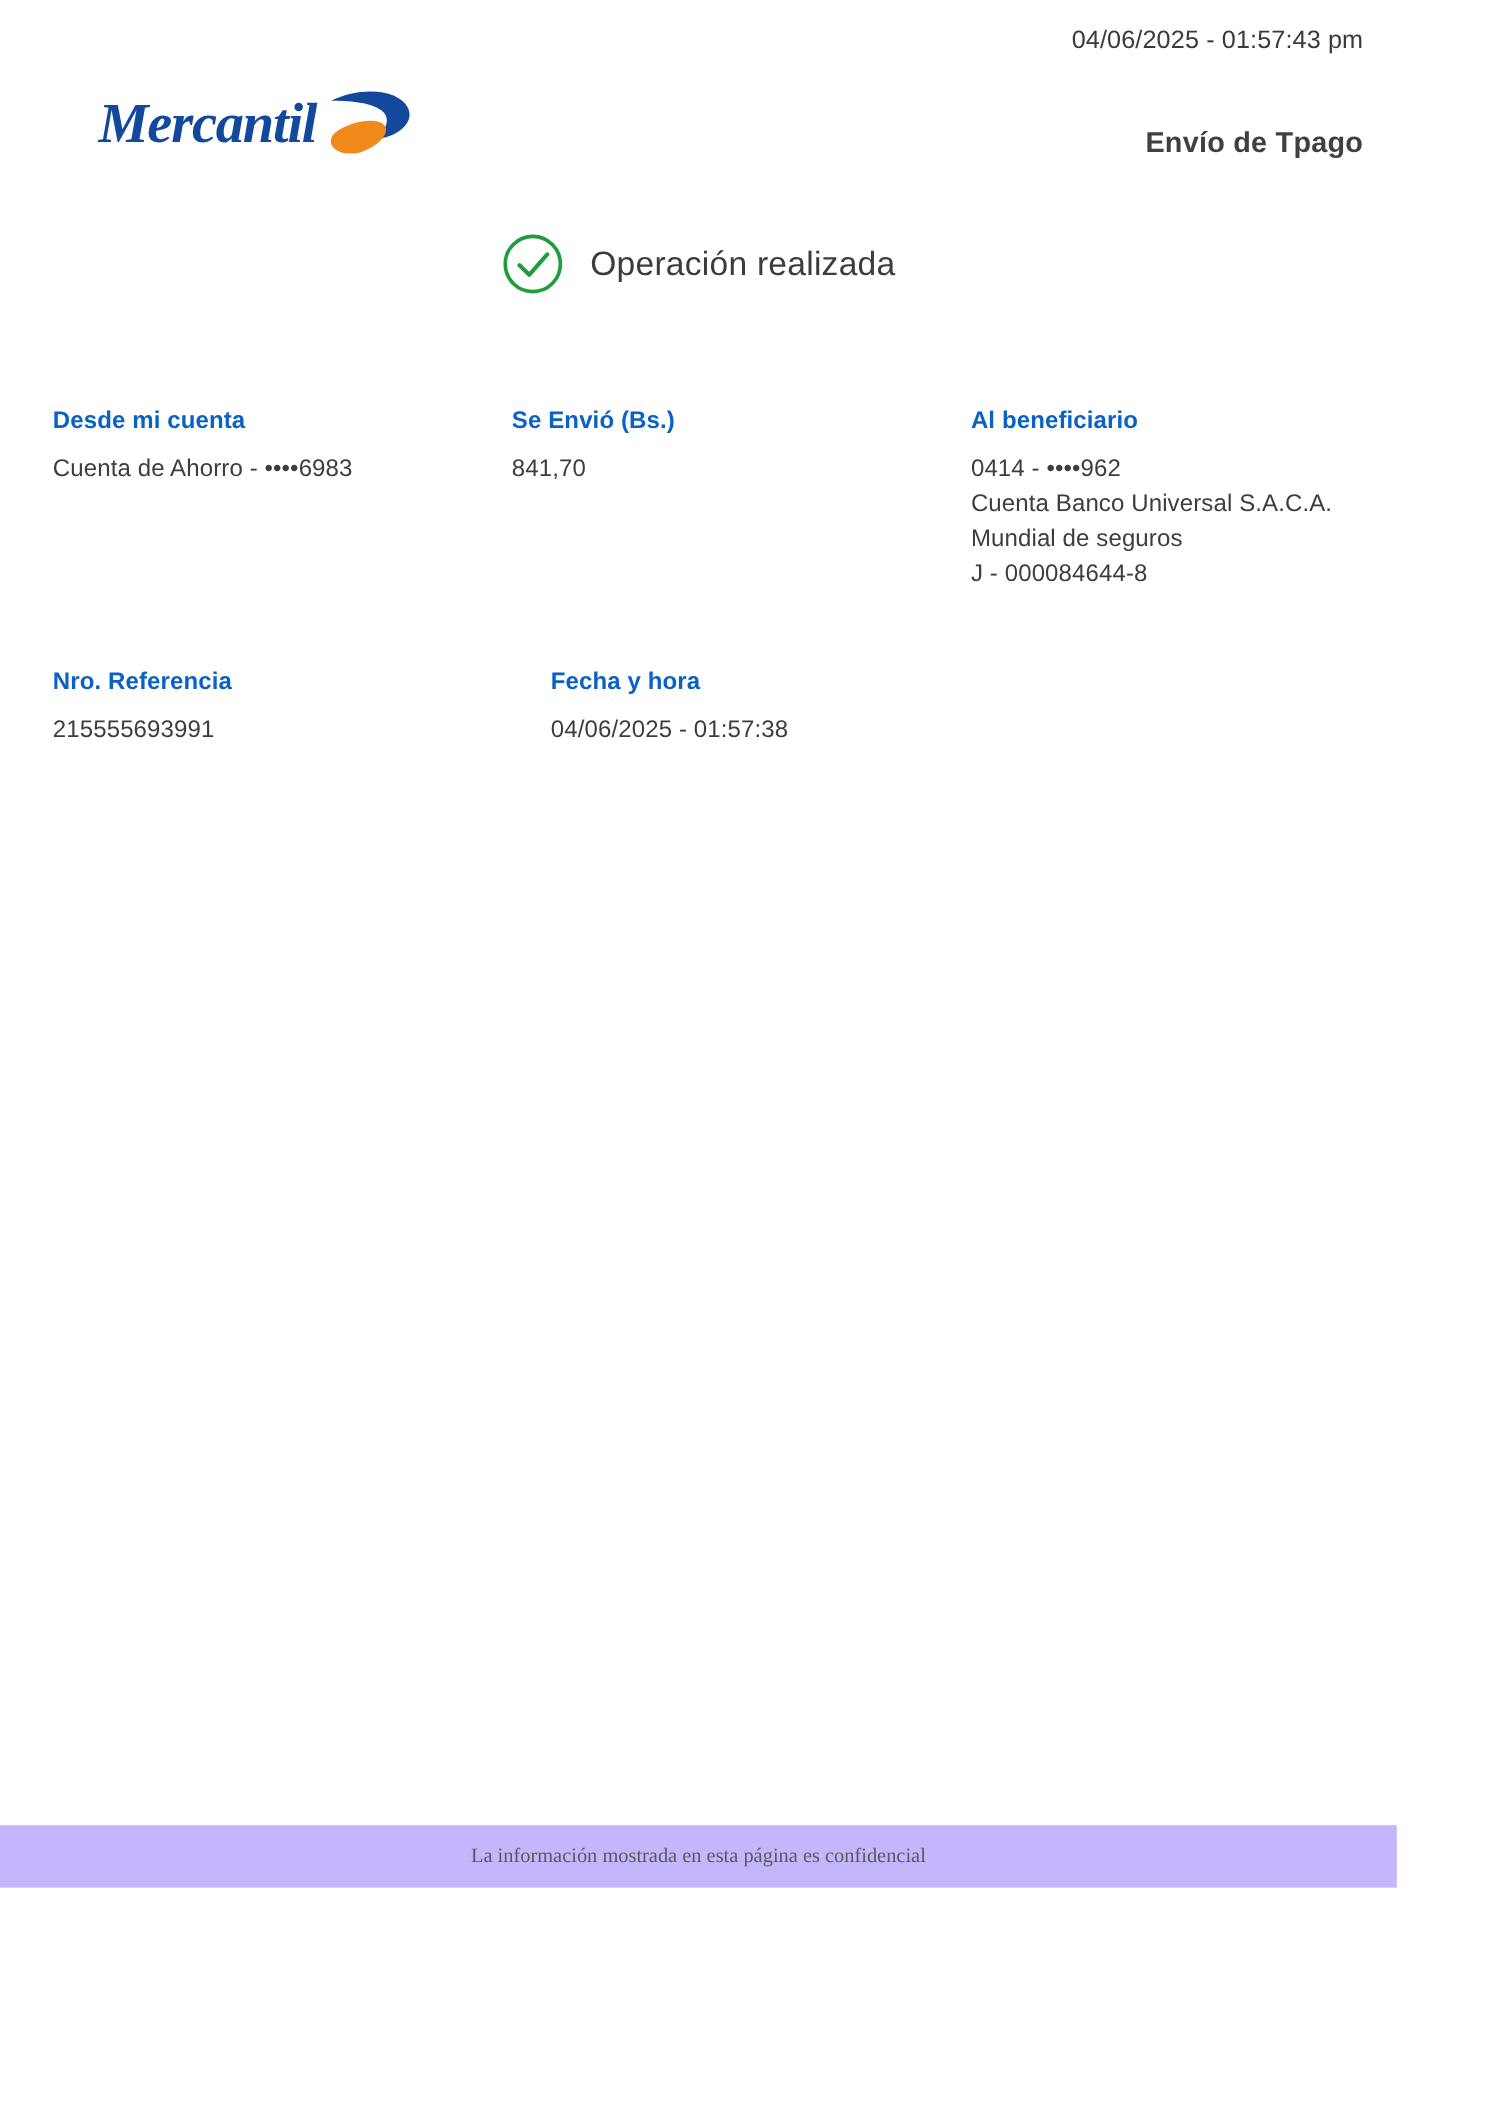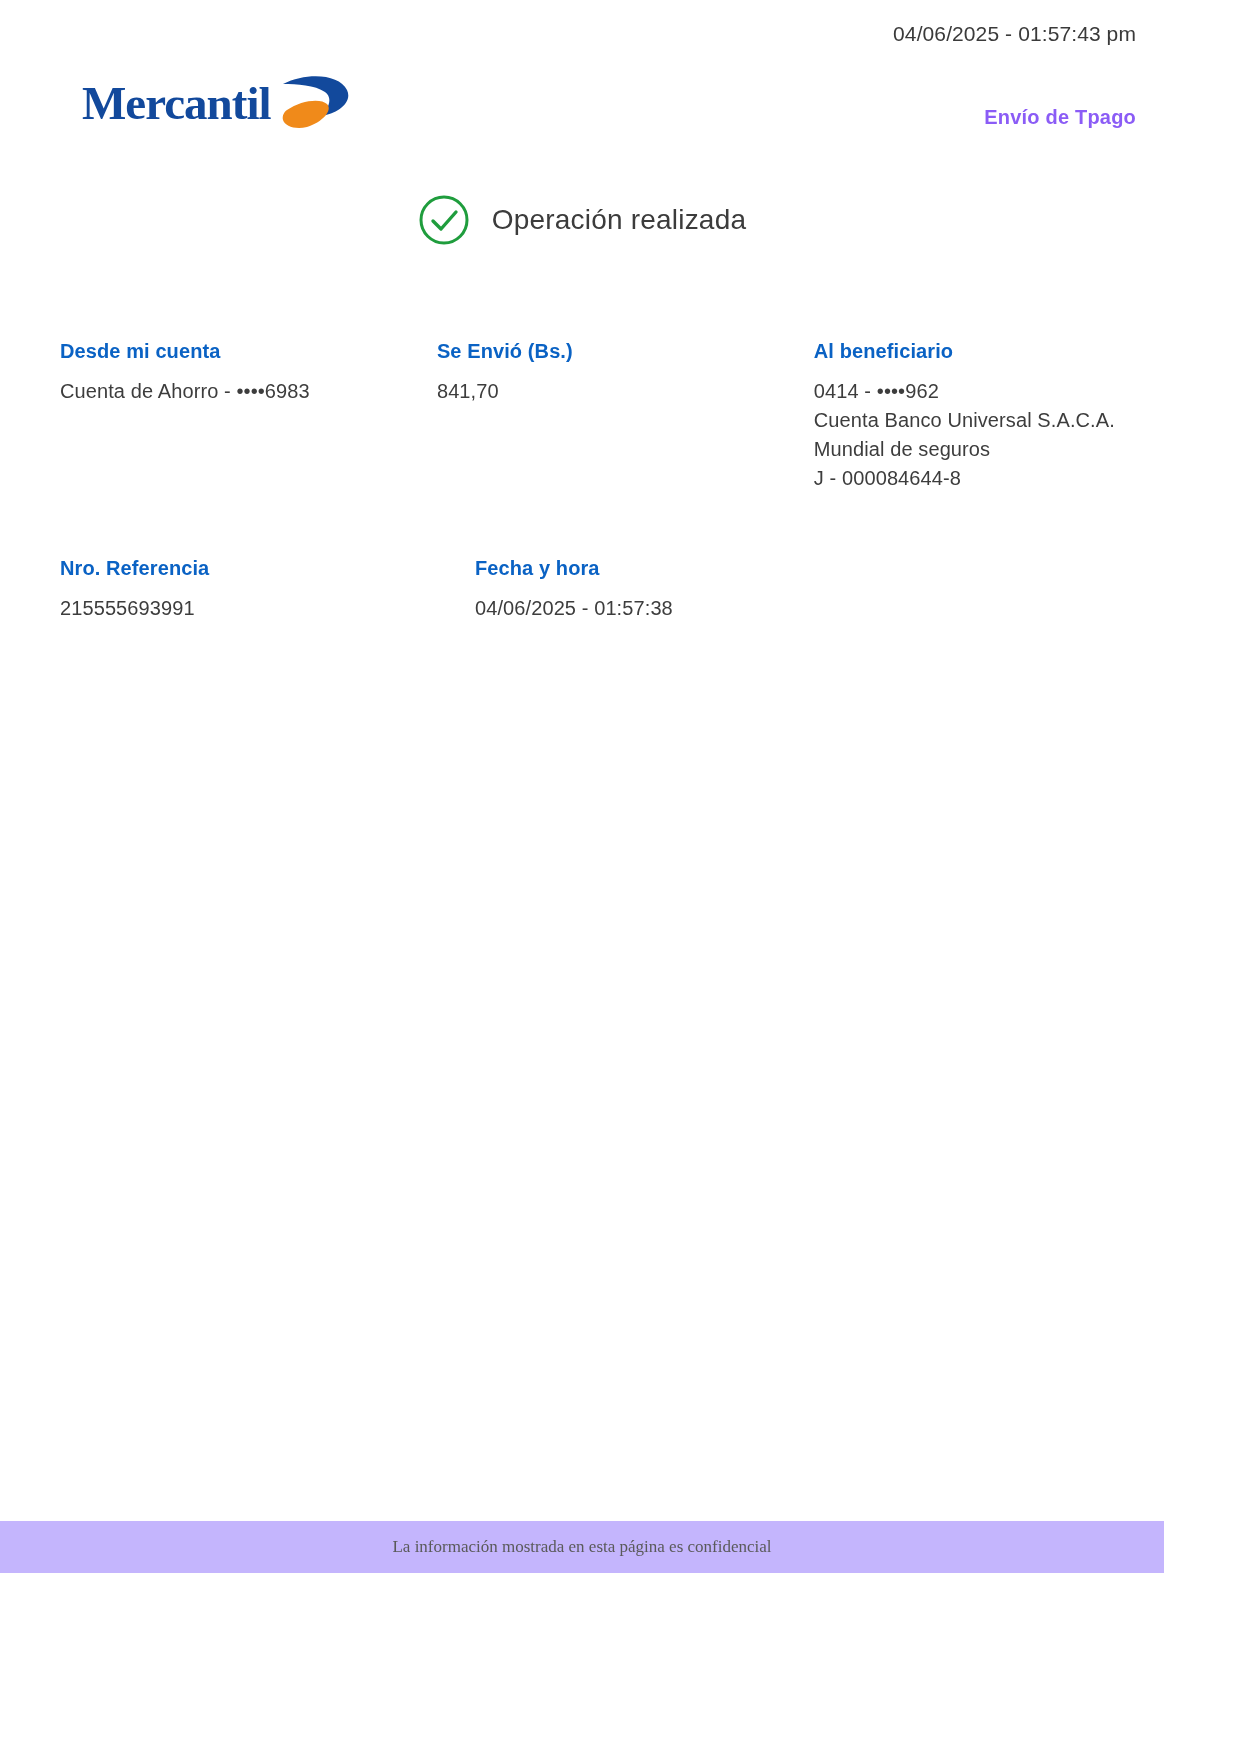--- a/index.html
+++ b/index.html
@@ -42,40 +42,41 @@
   }
   .logo {
     position: absolute;
     left: 82px;
     top: 0;
     display: flex;
     align-items: center;
   }
   .logo-text {
     font-family: "Liberation Serif", serif;
+    font-style: italic;
     font-weight: bold;
     font-size: 47px;
     color: #12499c;
     letter-spacing: -1px;
     line-height: 1;
   }
   .logo-mark {
     margin-left: 6px;
     width: 74px;
     height: 62px;
     position: relative;
     top: -2px;
   }
   .doc-title {
     position: absolute;
     right: 28px;
     top: 34px;
-    font-size: 20px;
+    font-size: 24px;
     font-weight: bold;
-    color: #8b5cf6;
+    color: #404040;
     letter-spacing: 0.2px;
   }
 
   
   .status {
     position: absolute;
     top: 194px;
     left: 0;
     right: 0;
     display: flex;
@@ -92,21 +93,21 @@
     font-size: 28px;
     font-weight: normal;
     color: #3c3c3c;
     letter-spacing: 0.2px;
   }
 
   
   .grid {
     position: absolute;
     top: 340px;
-    left: 16px;
+    left: 0;
     right: 0;
     padding: 0 44px;
     box-sizing: border-box;
   }
   .row {
     display: flex;
     width: 100%;
   }
   .row + .row {
     margin-top: 64px;

